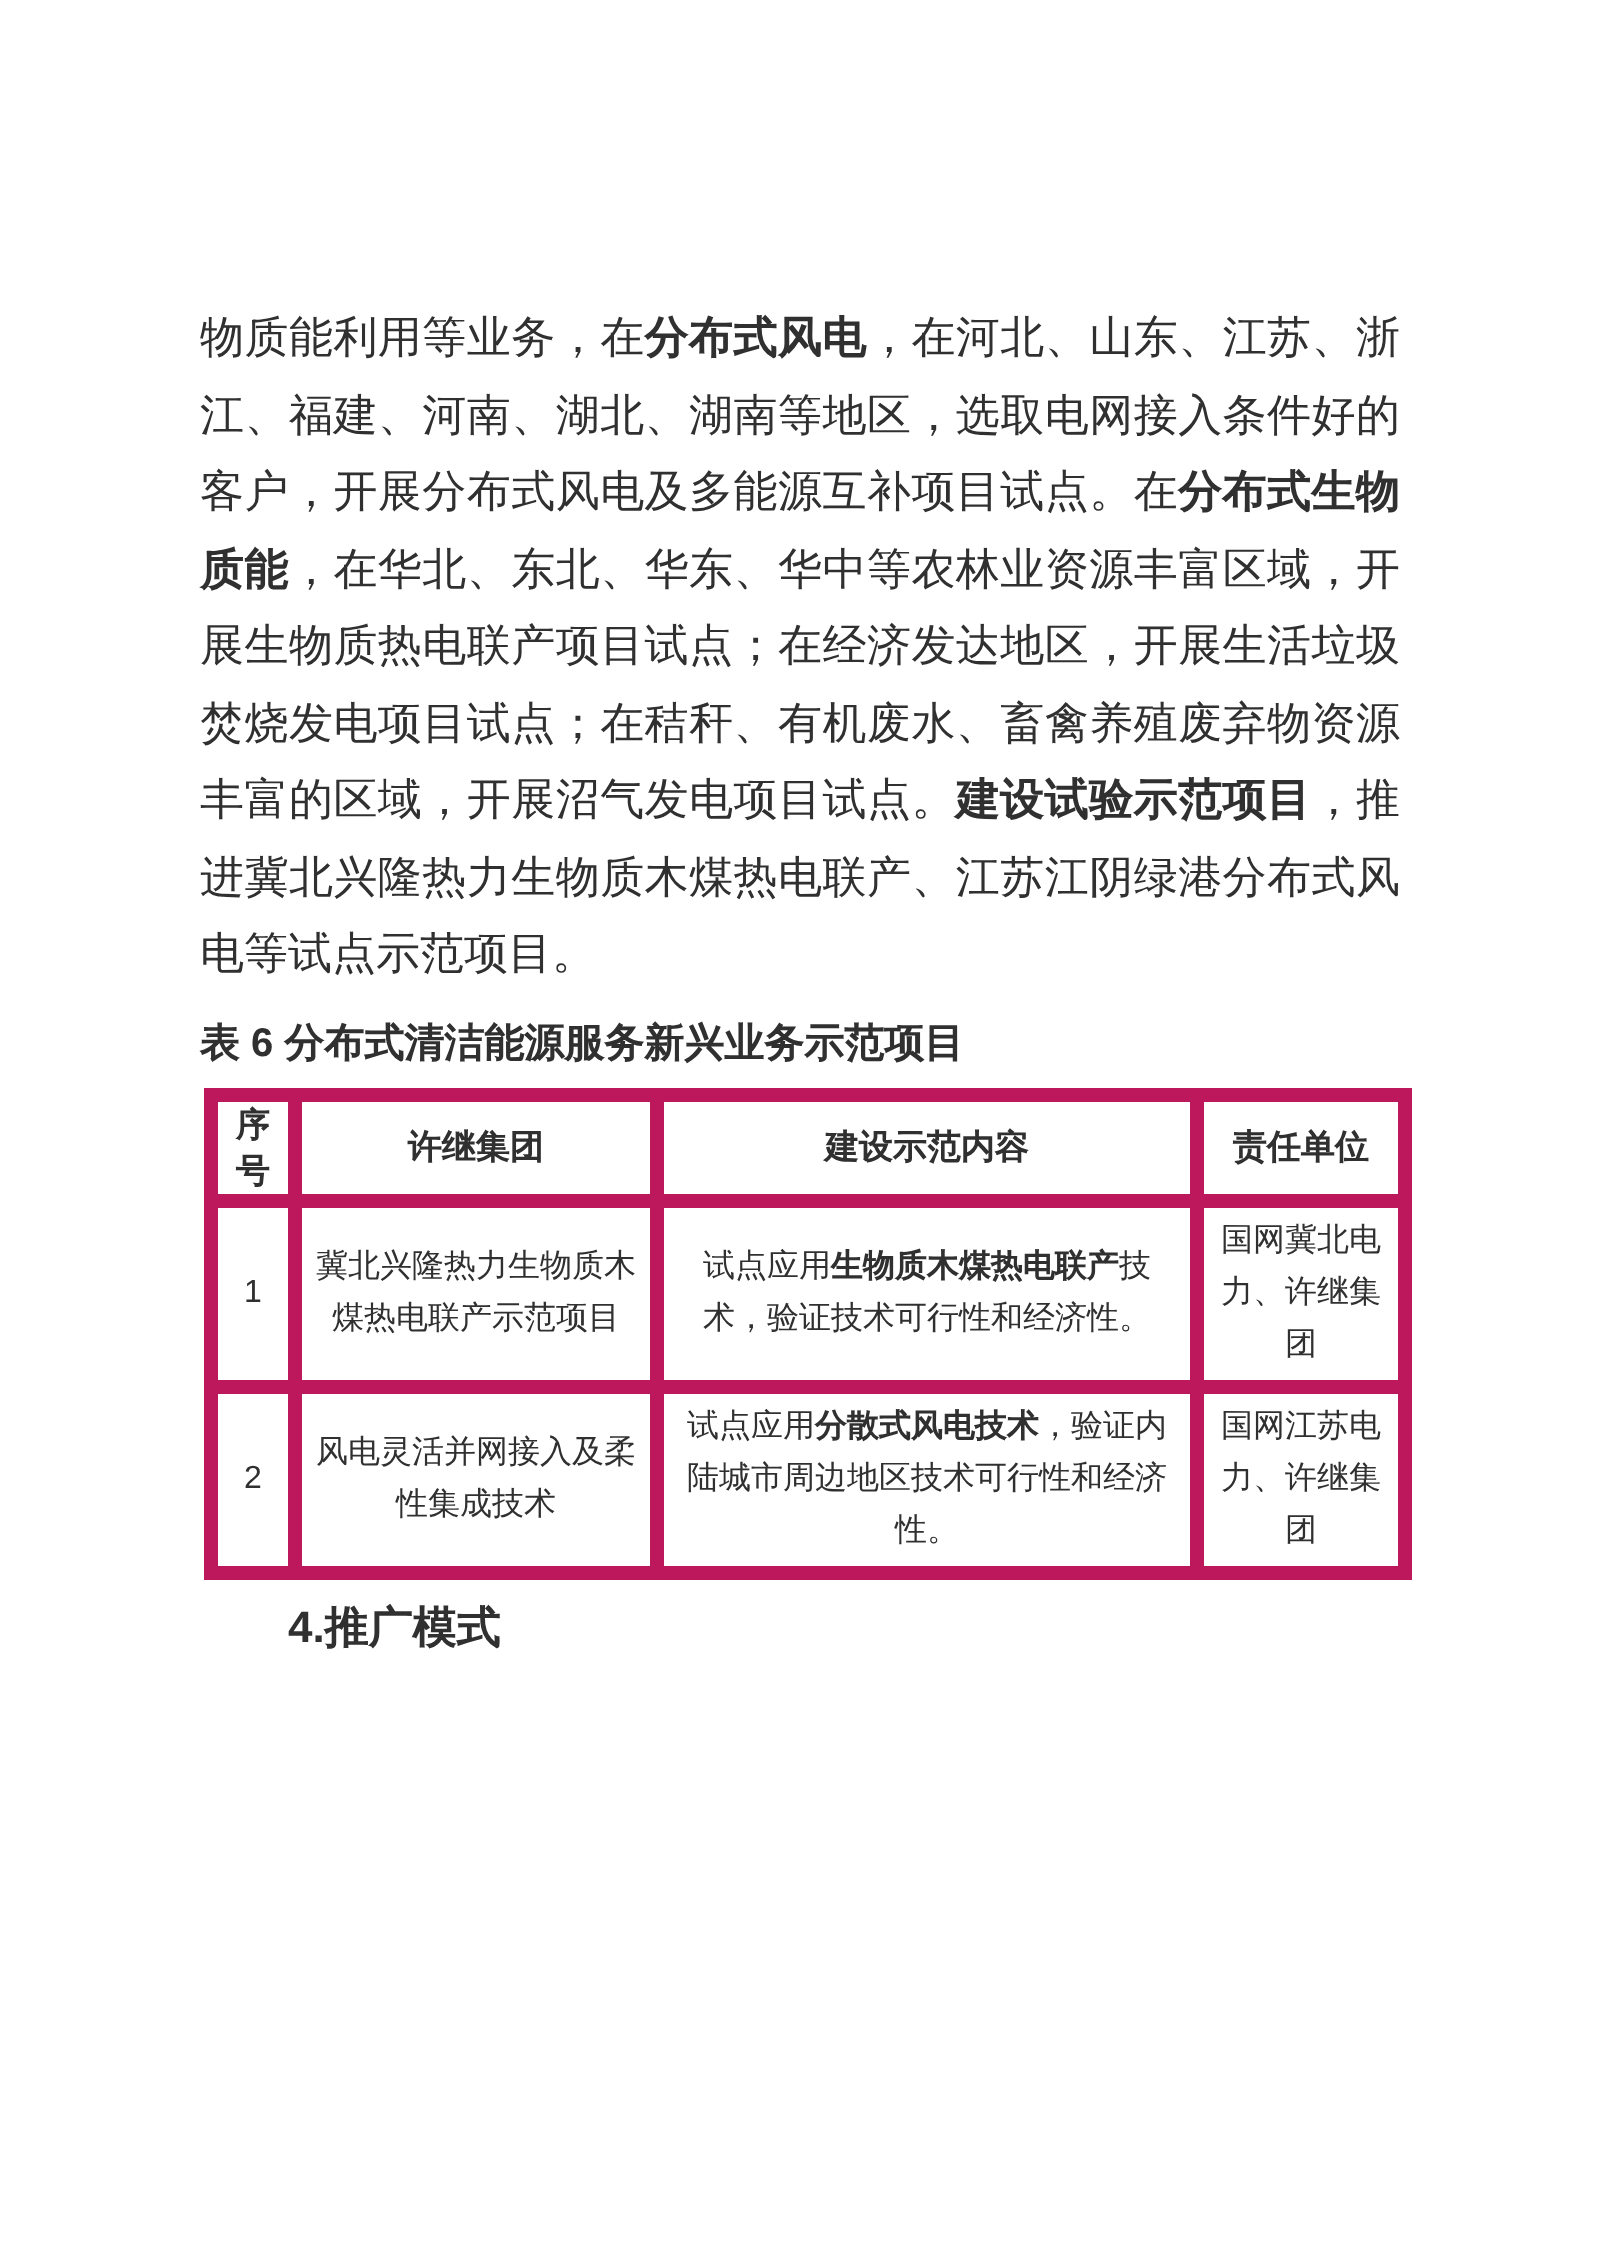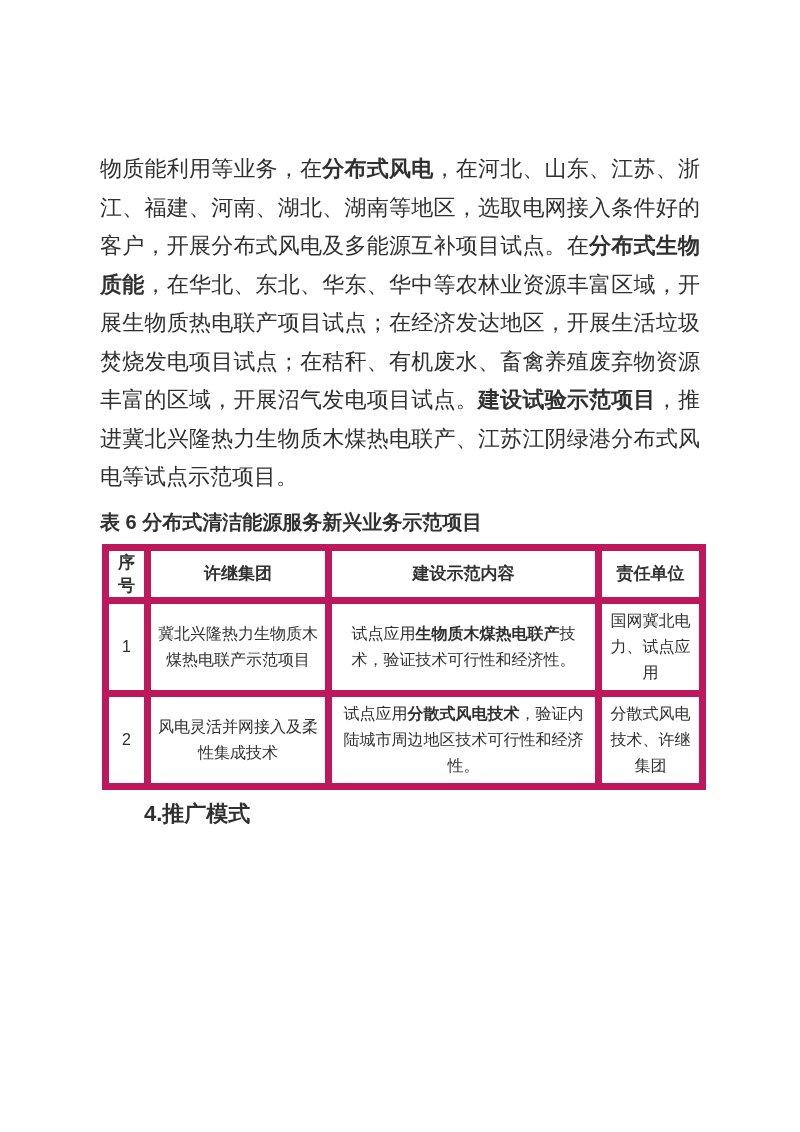--- a/index.html
+++ b/index.html
@@ -94,27 +94,27 @@
           <th>许继集团</th>
           <th>建设示范内容</th>
           <th>责任单位</th>
         </tr>
       </thead>
       <tbody>
         <tr>
           <td class="cell-center">1</td>
           <td class="cell-left">冀北兴隆热力生物质木煤热电联产示范项目</td>
           <td class="cell-left"><span>试点应用</span><span class="b">生物质木煤热电联产</span><span>技术，验证技术可行性和经济性。</span></td>
-          <td class="cell-center">国网冀北电力、试点应用</td>
+          <td class="cell-center">国网冀北电力、许继集团</td>
         </tr>
         <tr>
           <td class="cell-center">2</td>
           <td class="cell-left">风电灵活并网接入及柔性集成技术</td>
           <td class="cell-left"><span>试点应用</span><span class="b">分散式风电技术</span><span>，验证内陆城市周边地区技术可行性和经济性。</span></td>
-          <td class="cell-center">分散式风电技术、许继集团</td>
+          <td class="cell-center">国网江苏电力、许继集团</td>
         </tr>
       </tbody>
     </table>
 
 
 
     <p class="heading last">4.推广模式</p>
 
   </div>
 </div>

